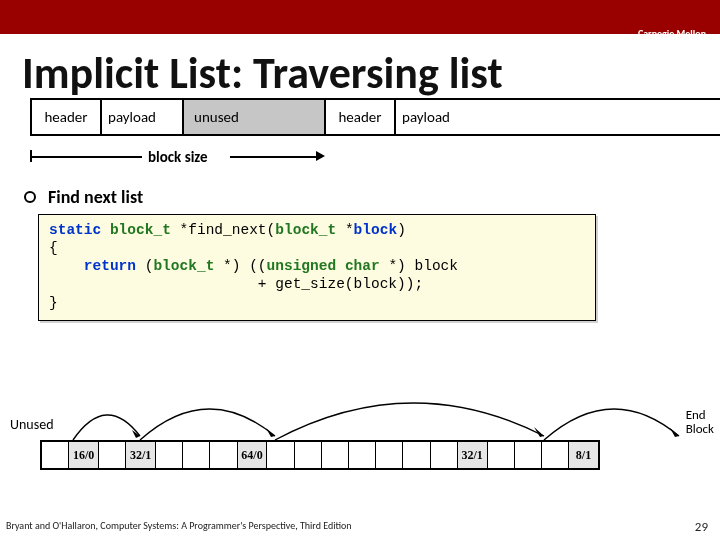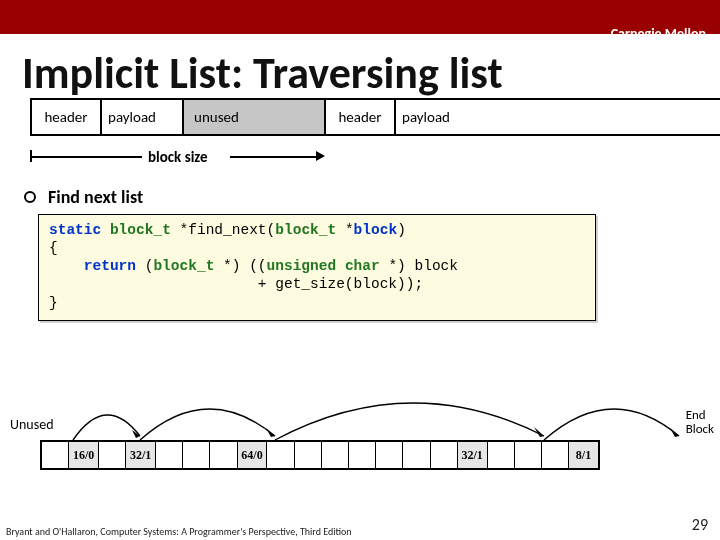--- a/index.html
+++ b/index.html
@@ -9,21 +9,21 @@
     font-family: Calibri, Arial, sans-serif;
     position: relative;
     overflow: hidden;
   }
   .redbar {
     position: absolute; top: 0; left: 0; right: 0;
     height: 34px; background: #990000;
     display: flex; justify-content: flex-end; align-items: center;
     padding-right: 14px;
   }
-  .univ { color: #fff; font-weight: bold; font-size: 14px; margin-top: 32px; }
+  .univ { color: #fff; font-weight: bold; font-size: 10px; margin-top: 32px; }
   .title {
     position: absolute; top: 46px; left: 22px;
     font-size: 44px; font-weight: bold; color: #111;
     font-family: Calibri, Arial, sans-serif;
   }
   
   .blockdiag {
     position: absolute; top: 98px; left: 30px;
     width: 708px; height: 38px;
     border: 2px solid #000; background: #fff;
@@ -69,22 +69,22 @@
   .heap .b { border-right:1px solid #000; height:100%; }
   .heap .hdr { background:#e6e6e6; display:flex; align-items:center; justify-content:center; font-size:12px; font-weight:bold; }
   .heap .pl  {  }
   .heap .b:last-child { border-right:none;text-align:right; }
   
   .arcs { position:absolute; top:386px; left:40px; width:650px; height:56px; }
   .arcs svg { width:100%; height:100%; overflow:visible; }
   .arcs path { stroke:#000; stroke-width:1.4; fill:none; }
   .arcs polygon { fill:#000; }
   
-  .footer-l { position:absolute; bottom:2px; left:6px; font-size:10px; color:#222; }
-  .footer-r { position:absolute; bottom:6px; right:12px; font-size:16px; color:#222; }
+  .footer-l { position:absolute; bottom:8px; left:6px; font-size:10px; color:#222; }
+  .footer-r { position:absolute; bottom:6px; right:12px; font-size:13px; color:#222; }
 </style>
 </head>
 <body>
 
 <div class="redbar">
   <span class="univ">Carnegie Mellon</span>
 </div>
 
 <div class="title">Implicit List: Traversing list</div>
 

